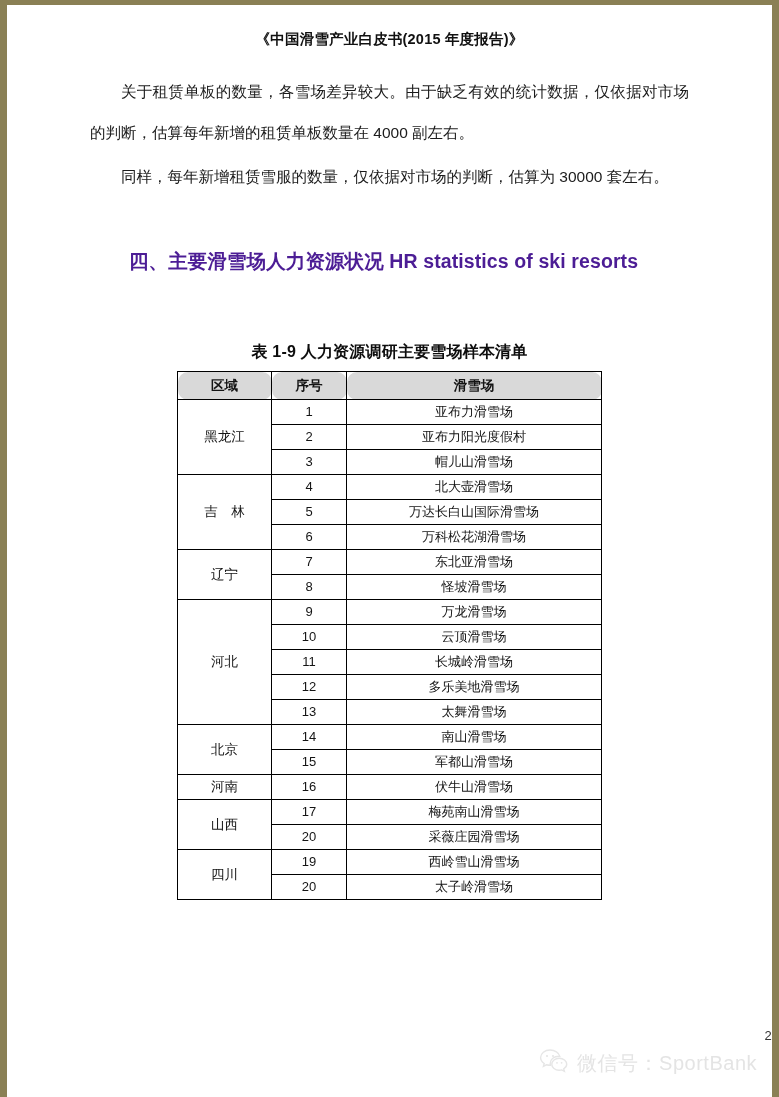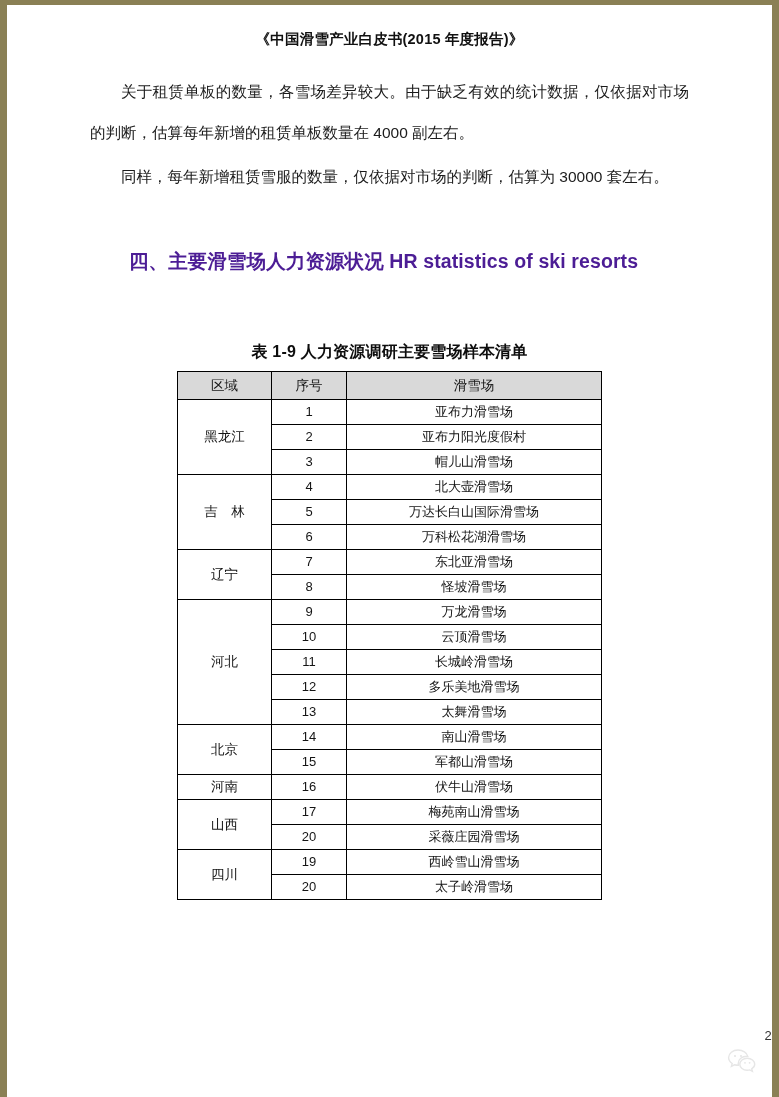--- a/index.html
+++ b/index.html
@@ -106,24 +106,25 @@
     vertical-align: middle;
     font-size: 13px;
     color: #141414;
     padding: 0;
     height: 24px;
     line-height: 24px;
     font-weight: normal;
   }
   table.sample-table th {
     background: #d9d9d9;
-    font-weight: normal;
+    font-weight: bold;
     font-size: 13.5px;
     height: 27px;
     line-height: 27px;
+    border-radius: 10px;
   }
   table.sample-table td.region {
     font-weight: normal;
     font-size: 13.5px;
   }
   col.col-region { width: 94px; }
   col.col-index  { width: 75px; }
   col.col-resort { width: 255px; }
 
   
@@ -287,15 +288,16 @@
   <span class="wm-icon">
     <svg width="30" height="26" viewBox="0 0 30 26" aria-hidden="true">
       <path d="M11 2C5.8 2 1.6 5.4 1.6 9.6c0 2.4 1.4 4.5 3.6 5.9L4.4 18.4l3-1.6c1.1.3 2.3.5 3.6.5h.5c-.2-.6-.3-1.3-.3-1.9 0-4 3.9-7.2 8.7-7.2.3 0 .6 0 .9.1C19.9 4.8 16 2 11 2z" fill="none" stroke="#e6e6e6" stroke-width="1.4"></path>
       <circle cx="8" cy="8" r="1.1" fill="#e6e6e6"></circle>
       <circle cx="14" cy="8" r="1.1" fill="#e6e6e6"></circle>
       <path d="M20.2 10.2c-4.1 0-7.4 2.7-7.4 6.1 0 3.3 3.3 6 7.4 6 .9 0 1.8-.1 2.6-.4l2.6 1.4-.7-2.4c1.8-1.1 3-2.8 3-4.6 0-3.4-3.3-6.1-7.5-6.1z" fill="none" stroke="#e6e6e6" stroke-width="1.4"></path>
       <circle cx="18" cy="14.8" r=".9" fill="#e6e6e6"></circle>
       <circle cx="22.6" cy="14.8" r=".9" fill="#e6e6e6"></circle>
     </svg>
   </span>
+  <span class="wm-text">微信号：SportBank</span>
 </div>
 
 <div id="page-frame"></div>
 
 </body></html>

